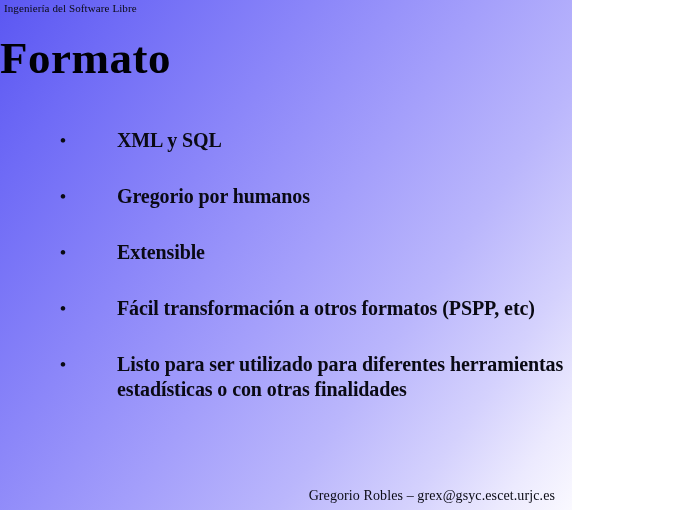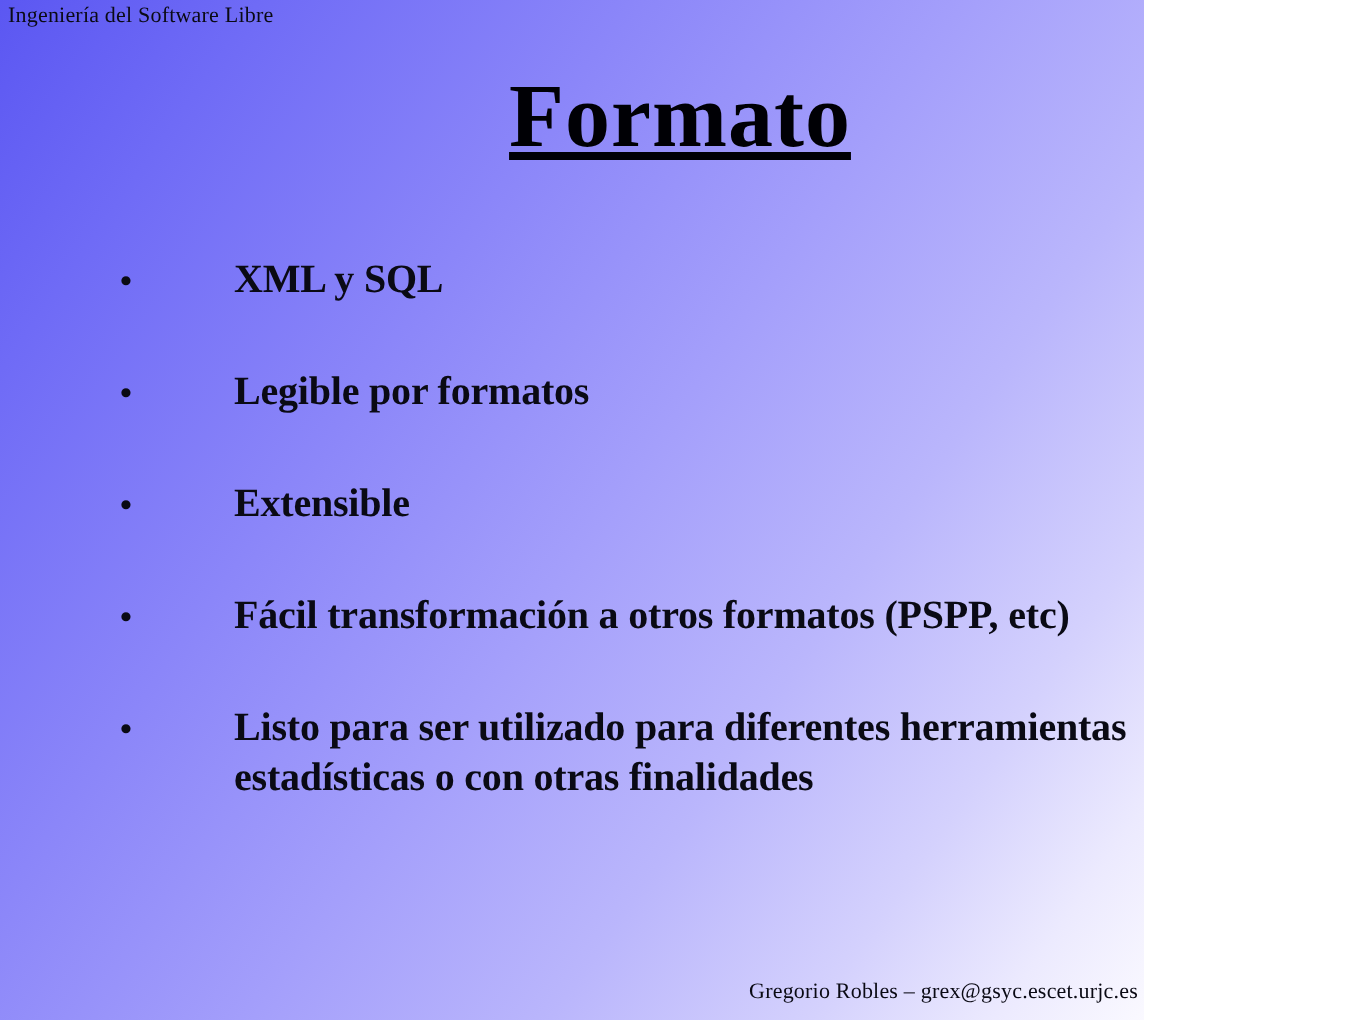--- a/index.html
+++ b/index.html
@@ -39,27 +39,26 @@
     color: #0a0a14;
     letter-spacing: 0.1px;
     white-space: nowrap;
   }
 
   .slide-title {
     position: absolute;
     top: 32px;
     left: 0;
     width: 680px;
-    text-align: center;
+    text-align: left;
     font-size: 45px;
     font-weight: bold;
     line-height: 52px;
     color: #000005;
     letter-spacing: 0.5px;
-    text-decoration: underline;
   }
 
   .bullet-list {
     position: absolute;
     top: 128px;
     left: 60px;
     width: 600px;
   }
 
   .bullet-item {
@@ -86,23 +85,23 @@
     color: #0a0a14;
   }
 
   .bullet-text {
     display: block;
     margin-left: 44px;
   }
 
   .slide-footer {
     position: absolute;
-    right: 3px;
+    right: 17px;
     bottom: 7px;
-    font-size: 11px;
+    font-size: 14px;
     line-height: 14px;
     color: #0a0a14;
     white-space: nowrap;
     letter-spacing: 0.1px;
   }
 </style>
 </head>
 <body>
 
 <div class="slide">
@@ -113,21 +112,21 @@
 
   <div class="bullet-list">
 
     <div class="bullet-item">
       <span class="bullet-marker">•</span>
       <span class="bullet-text">XML y SQL</span>
     </div>
 
     <div class="bullet-item">
       <span class="bullet-marker">•</span>
-      <span class="bullet-text">Legible por formatos</span>
+      <span class="bullet-text">Gregorio por humanos</span>
     </div>
 
     <div class="bullet-item">
       <span class="bullet-marker">•</span>
       <span class="bullet-text">Extensible</span>
     </div>
 
     <div class="bullet-item">
       <span class="bullet-marker">•</span>
       <span class="bullet-text">Fácil transformación a otros formatos (PSPP, etc)</span>

